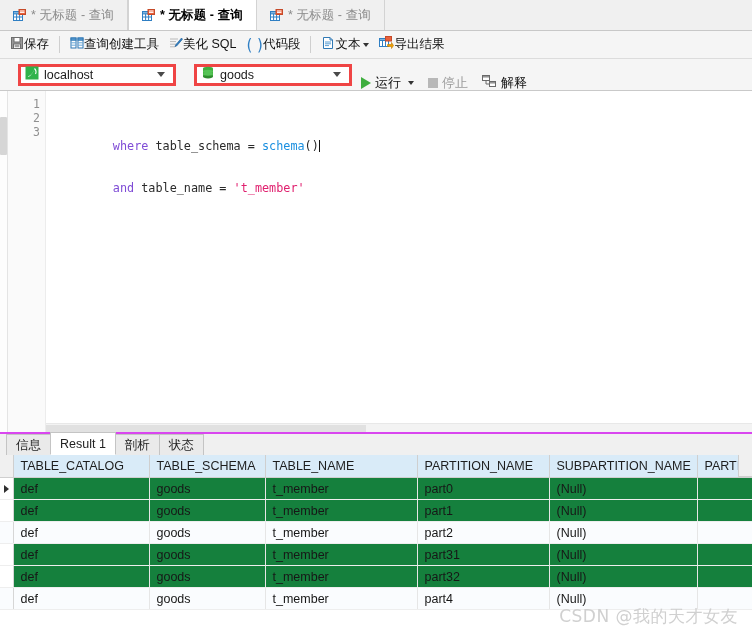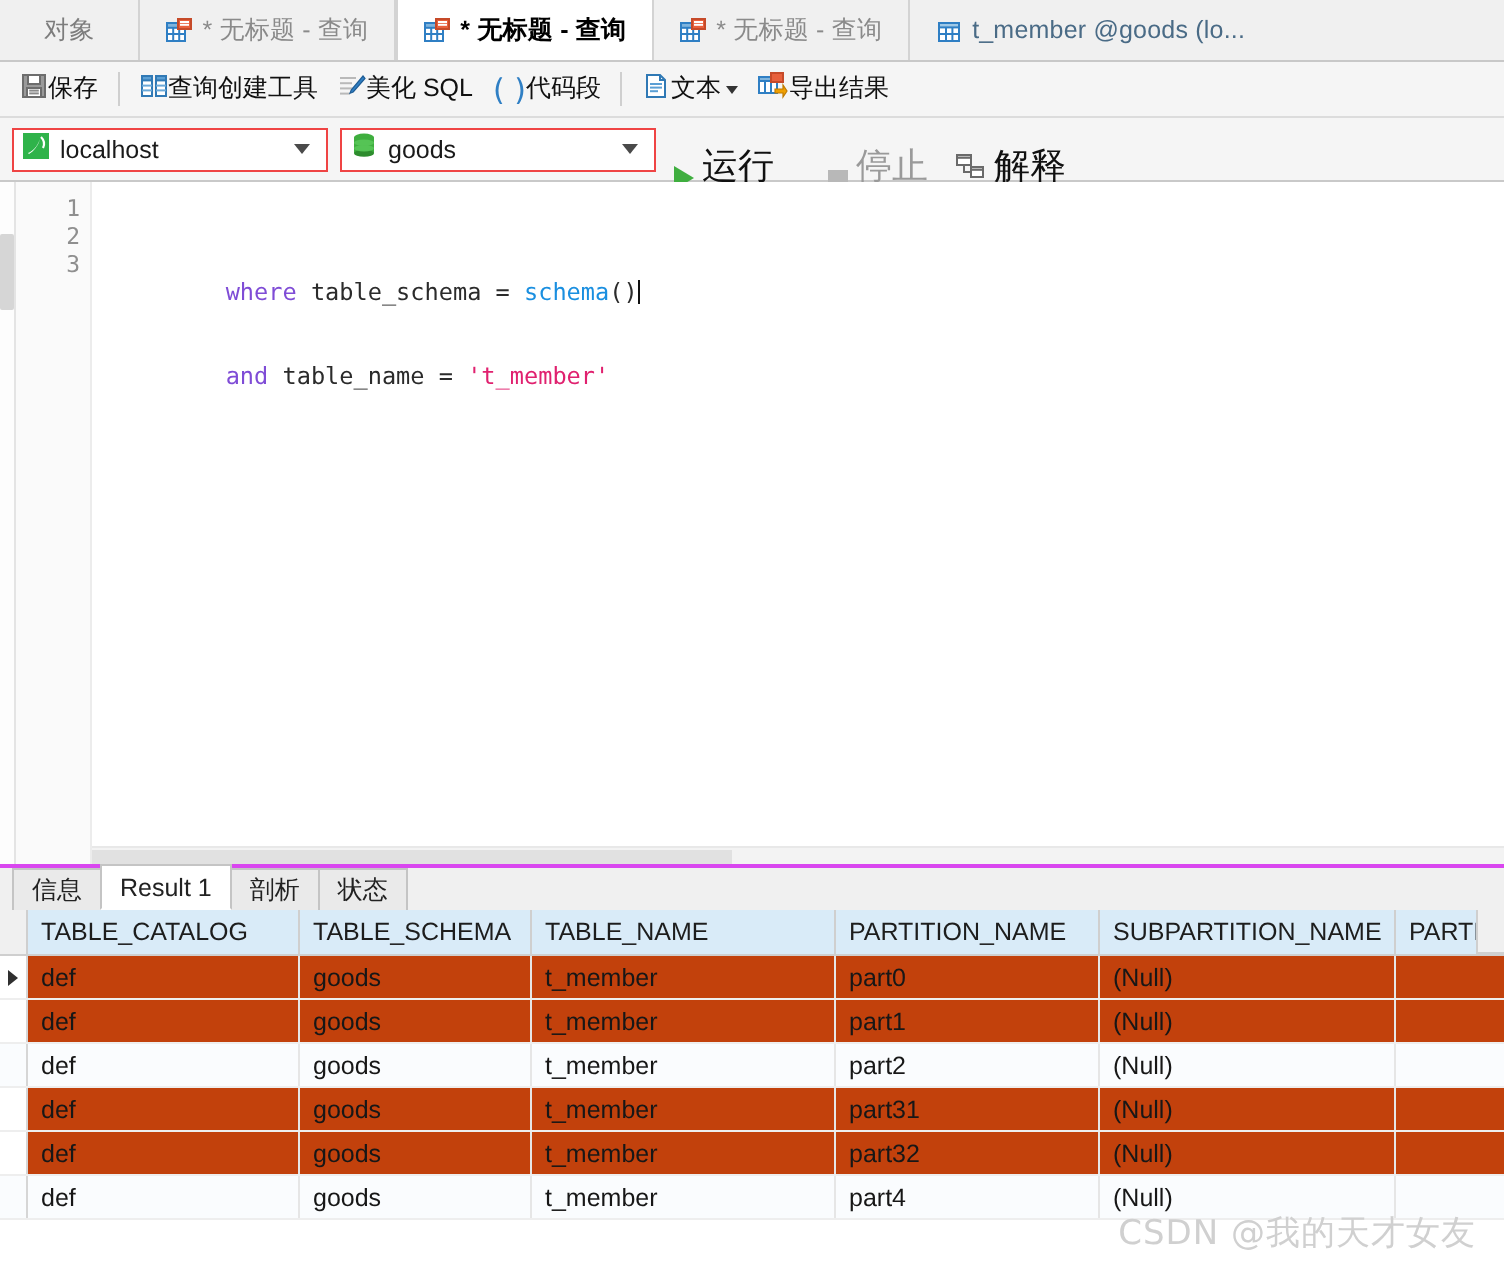--- a/index.html
+++ b/index.html
@@ -78,35 +78,36 @@
     border-bottom: 1px solid #c9c9c9;
     display: flex; align-items: center;
     padding: 0 6px;
     gap: 6px;
     flex: 0 0 auto;
     white-space: nowrap;
   }
   .combo {
     height: 22px; width: 158px;
     background: #ffffff;
-    border: 1px solid #ef4444;
+    border: 3px solid #ef4444;
     display: flex; align-items: center;
     padding: 0 3px 0 4px;
     gap: 5px;
     font-size: 12.5px;
     position: relative;
+    margin-left: 12px;
   }
   .combo .cval { flex: 1 1 auto; overflow: hidden; text-overflow: ellipsis; }
   .combo .chev {
     width: 0; height: 0; margin-right: 5px;
     border-left: 4px solid transparent;
     border-right: 4px solid transparent;
     border-top: 5px solid #4a4a4a;
   }
-  .run-btn { display: flex; align-items: flex-end; gap: 4px; font-size: 18px; padding: 0 3px; color:#111;margin-top:16px; }
+  .run-btn { display: flex; align-items: center; gap: 4px; font-size: 13px; padding: 0 3px; color:#111;margin-top:16px; }
   .play-tri {
     width: 0; height: 0;
     border-top: 6px solid transparent;
     border-bottom: 6px solid transparent;
     border-left: 10px solid #3fae3f;
   }
   .stop-sq { width: 10px; height: 10px; background: #b8b8b8; }
   .dim { color: #9a9a9a; }
 
   
@@ -163,21 +164,21 @@
     height: 21px; padding: 0 9px;
     display: flex; align-items: center;
     font-size: 12.5px; color: #222;
     background: #eaeaea;
     border: 1px solid #c4c4c4; border-bottom: none;
     margin-right: -1px;
   }
   .rtab.active { background: #ffffff; height: 23px; border-bottom: 1px solid #ffffff; position: relative; z-index: 2; }
 
   
-  .grid-wrap { flex: 0 0 auto; height: 187px; background:#c2410c; position: relative; overflow: hidden; }
+  .grid-wrap { flex: 0 0 auto; height: 187px; background:#15803d; position: relative; overflow: hidden; }
   table.grid { border-collapse: collapse; table-layout: fixed; width: 752px; }
   table.grid th {
     background: #d9ebf8;
     border: 1px solid #cfcfcf;
     border-top: none; border-left: none;
     font-weight: normal; font-size: 12.5px;
     text-align: left; padding: 4px 6px 4px 7px;
     height: 22px; color: #1d1d1d;
     white-space: nowrap; overflow: hidden;
   }
@@ -222,23 +223,20 @@
     font-family: "DejaVu Sans", "Liberation Sans", sans-serif;
     pointer-events: none; user-select: none;
   }
 </style>
 </head>
 <body>
 
 <div id="app">
 
   <div class="tabbar">
-    <div class="tab obj">
-      <span class="tlabel">对象</span>
-    </div>
 
     <div class="tab">
       <span class="ico-grid">
         <svg width="13" height="13" viewBox="0 0 13 13">
           <rect x="0.5" y="2.5" width="9" height="9" fill="#ffffff" stroke="#2f7fc4"></rect>
           <rect x="0.5" y="2.5" width="9" height="2.4" fill="#7fb4dd" stroke="#2f7fc4"></rect>
           <line x1="3.6" y1="4.9" x2="3.6" y2="11.5" stroke="#2f7fc4"></line>
           <line x1="6.6" y1="4.9" x2="6.6" y2="11.5" stroke="#2f7fc4"></line>
           <line x1="0.5" y1="8" x2="9.5" y2="8" stroke="#2f7fc4"></line>
           <rect x="6" y="0.5" width="6.5" height="5" fill="#e8603c" stroke="#c64a29"></rect>
@@ -274,32 +272,20 @@
           <line x1="6.6" y1="4.9" x2="6.6" y2="11.5" stroke="#2f7fc4"></line>
           <line x1="0.5" y1="8" x2="9.5" y2="8" stroke="#2f7fc4"></line>
           <rect x="6" y="0.5" width="6.5" height="5" fill="#e8603c" stroke="#c64a29"></rect>
           <line x1="7" y1="2" x2="11.5" y2="2" stroke="#ffffff"></line>
           <line x1="7" y1="3.4" x2="11.5" y2="3.4" stroke="#ffffff"></line>
         </svg>
       </span>
       <span class="tlabel">* 无标题 - 查询</span>
     </div>
 
-    <div class="tab last">
-      <span class="ico-grid">
-        <svg width="13" height="13" viewBox="0 0 13 13">
-          <rect x="1.5" y="2.5" width="10" height="9" fill="#ffffff" stroke="#2f7fc4"></rect>
-          <rect x="1.5" y="2.5" width="10" height="2.2" fill="#9ec8e6" stroke="#2f7fc4"></rect>
-          <line x1="5" y1="4.7" x2="5" y2="11.5" stroke="#2f7fc4"></line>
-          <line x1="8.2" y1="4.7" x2="8.2" y2="11.5" stroke="#2f7fc4"></line>
-          <line x1="1.5" y1="8" x2="11.5" y2="8" stroke="#2f7fc4"></line>
-        </svg>
-      </span>
-      <span class="tlabel" style="color:#4a6b86">t_member @goods (lo...</span>
-    </div>
   </div>
 
   <div class="toolbar">
     <div class="tbtn">
       <span>
         <svg width="14" height="14" viewBox="0 0 14 14">
           <rect x="1.5" y="1.5" width="11" height="11" fill="#9a9a9a" stroke="#6d6d6d"></rect>
           <rect x="4" y="1.5" width="6" height="4.5" fill="#ffffff" stroke="#6d6d6d"></rect>
           <rect x="3.5" y="8" width="7" height="4.5" fill="#ffffff" stroke="#6d6d6d"></rect>
           <line x1="4.6" y1="9.3" x2="9.4" y2="9.3" stroke="#8a8a8a"></line>

